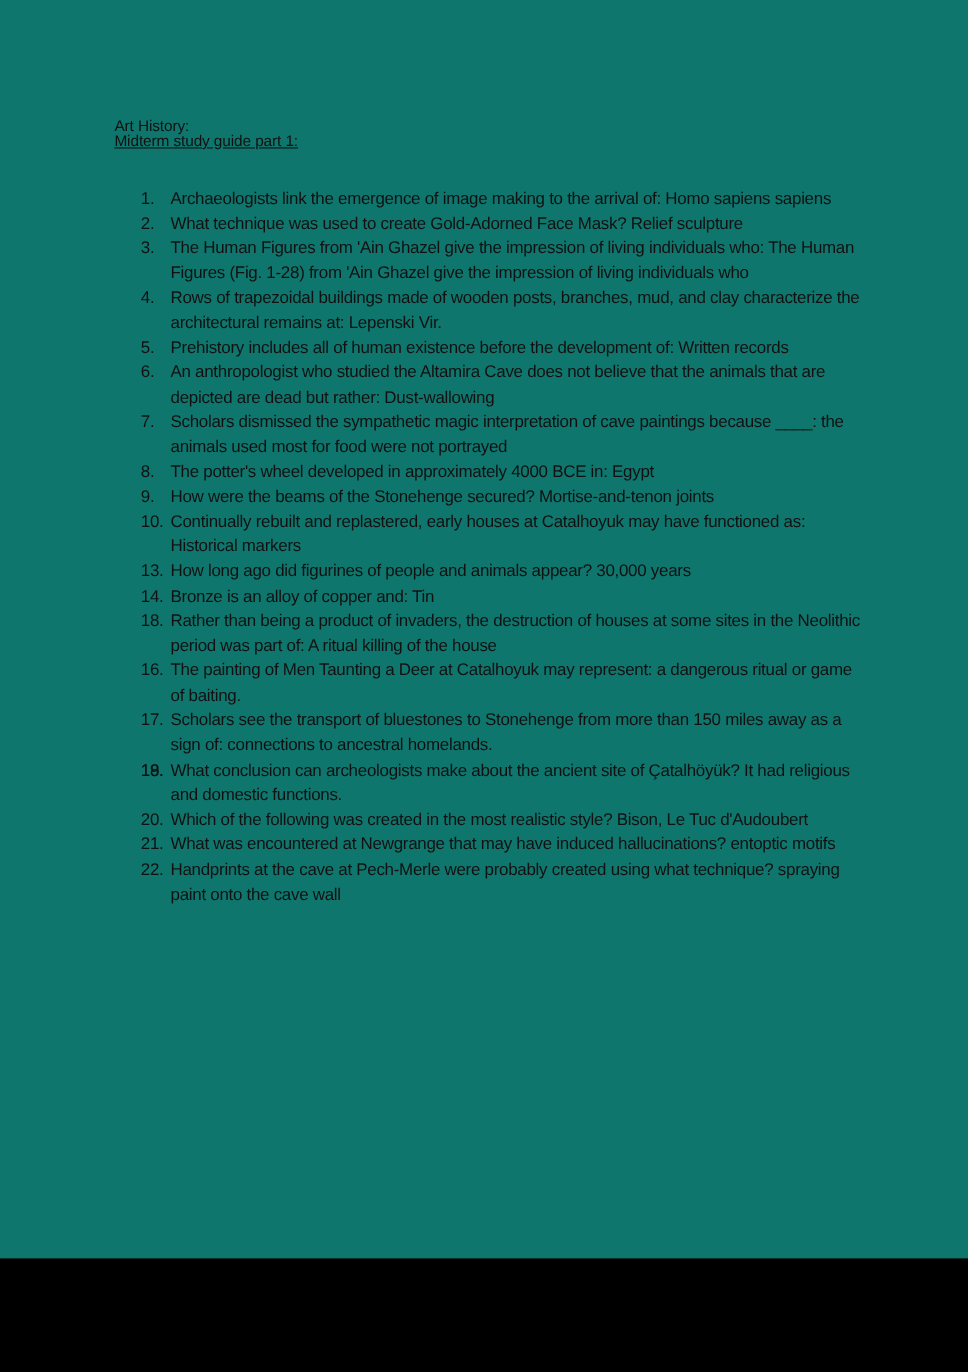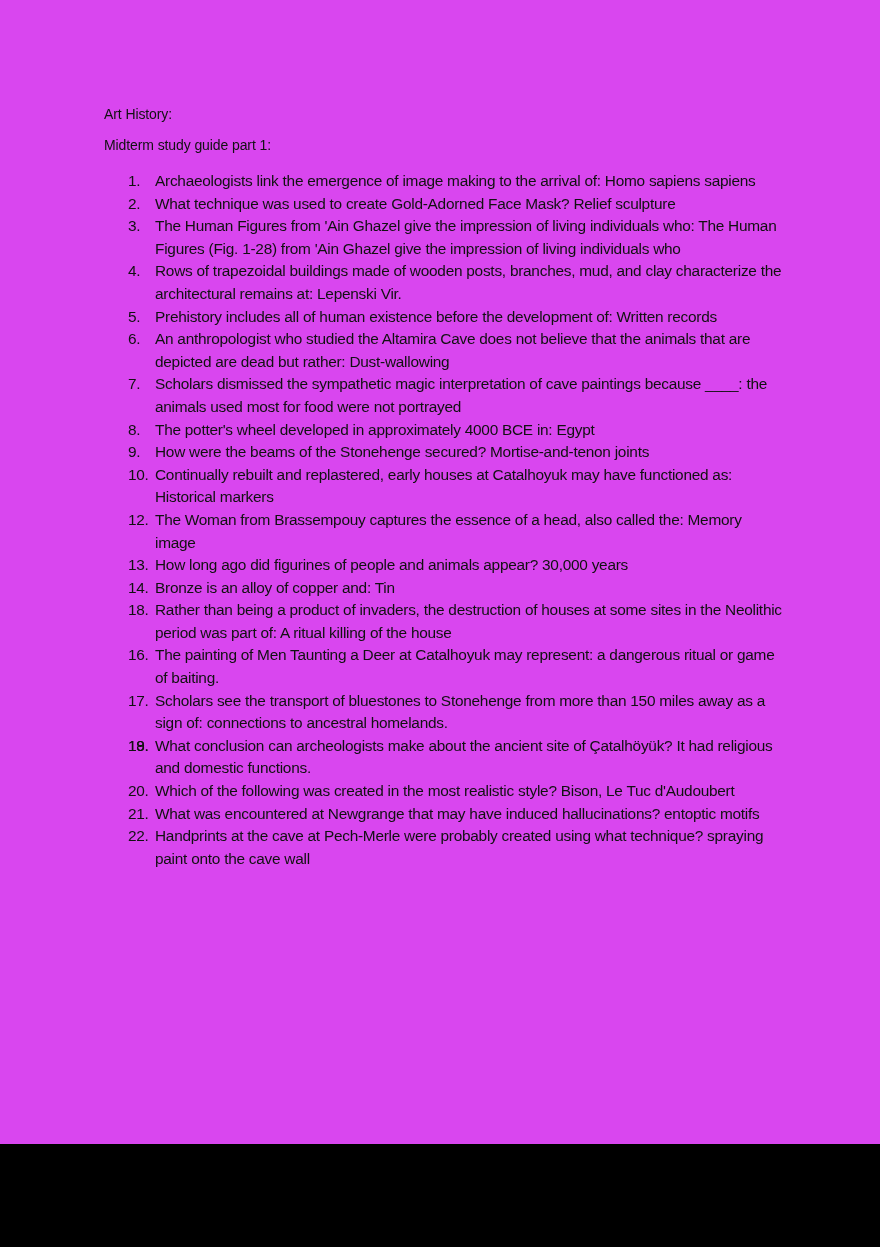--- a/index.html
+++ b/index.html
@@ -3,28 +3,28 @@
   <meta charset="utf-8">
   <style>
     html, body { margin: 0; padding: 0; }
     body {
       width: 880px; height: 1247px; background: #000000;
       font-family: "Liberation Sans", sans-serif; color: #111111;
       position: relative; overflow: hidden;
     }
     .page {
       position: absolute; left: 0; top: 0; width: 880px; height: 1144px;
-      background: #d946ef;
+      background: #0f766e;
     }
     .heading {
       position: absolute; left: 104px; font-size: 14px; line-height: 18px;
       letter-spacing: -0.1px;
     }
     .h1 { top: 105px; }
-    .h2 { top: 136px; }
+    .h2 { top: 119px; text-decoration: underline; }
     ol.guide {
       position: absolute; left: 104px; top: 170px; width: 680px;
       margin: 0; padding: 0; list-style: none;
       font-size: 15.4px; line-height: 22.6px; letter-spacing: -0.25px;
     }
     ol.guide li {
       position: relative; padding-left: 51px;
     }
     ol.guide li .num {
       position: absolute; left: 24px; top: 0; width: 26px;
@@ -41,21 +41,20 @@
     <li><span class="num">1.</span><span>Archaeologists link the emergence of image making to the arrival of: Homo sapiens sapiens</span></li>
     <li><span class="num">2.</span><span>What technique was used to create Gold-Adorned Face Mask? Relief sculpture</span></li>
     <li><span class="num">3.</span><span>The Human Figures from 'Ain Ghazel give the impression of living individuals who: The Human Figures (Fig. 1-28) from 'Ain Ghazel give the impression of living individuals who</span></li>
     <li><span class="num">4.</span><span>Rows of trapezoidal buildings made of wooden posts, branches, mud, and clay characterize the architectural remains at: Lepenski Vir.</span></li>
     <li><span class="num">5.</span><span>Prehistory includes all of human existence before the development of: Written records</span></li>
     <li><span class="num">6.</span><span>An anthropologist who studied the Altamira Cave does not believe that the animals that are depicted are dead but rather: Dust-wallowing</span></li>
     <li><span class="num">7.</span><span>Scholars dismissed the sympathetic magic interpretation of cave paintings because ____: the animals used most for food were not portrayed</span></li>
     <li><span class="num">8.</span><span>The potter's wheel developed in approximately 4000 BCE in: Egypt</span></li>
     <li><span class="num">9.</span><span>How were the beams of the Stonehenge secured? Mortise-and-tenon joints</span></li>
     <li><span class="num">10.</span><span>Continually rebuilt and replastered, early houses at Catalhoyuk may have functioned as: Historical markers</span></li>
-    <li><span class="num">12.</span><span>The Woman from Brassempouy captures the essence of a head, also called the: Memory image</span></li>
     <li><span class="num">13.</span><span>How long ago did figurines of people and animals appear? 30,000 years</span></li>
     <li><span class="num">14.</span><span>Bronze is an alloy of copper and: Tin</span></li>
     <li><span class="num">18.</span><span>Rather than being a product of invaders, the destruction of houses at some sites in the Neolithic period was part of: A ritual killing of the house</span></li>
     <li><span class="num">16.</span><span>The painting of Men Taunting a Deer at Catalhoyuk may represent: a dangerous ritual or game of baiting.</span></li>
     <li><span class="num">17.</span><span>Scholars see the transport of bluestones to Stonehenge from more than 150 miles away as a sign of: connections to ancestral homelands.</span></li>
     <li><span class="num">18.</span></li>
     <li><span class="num">19.</span><span>What conclusion can archeologists make about the ancient site of Çatalhöyük? It had religious and domestic functions.</span></li>
     <li><span class="num">20.</span><span>Which of the following was created in the most realistic style? Bison, Le Tuc d'Audoubert</span></li>
     <li><span class="num">21.</span><span>What was encountered at Newgrange that may have induced hallucinations? entoptic motifs</span></li>
     <li><span class="num">22.</span><span>Handprints at the cave at Pech-Merle were probably created using what technique? spraying paint onto the cave wall</span></li>

